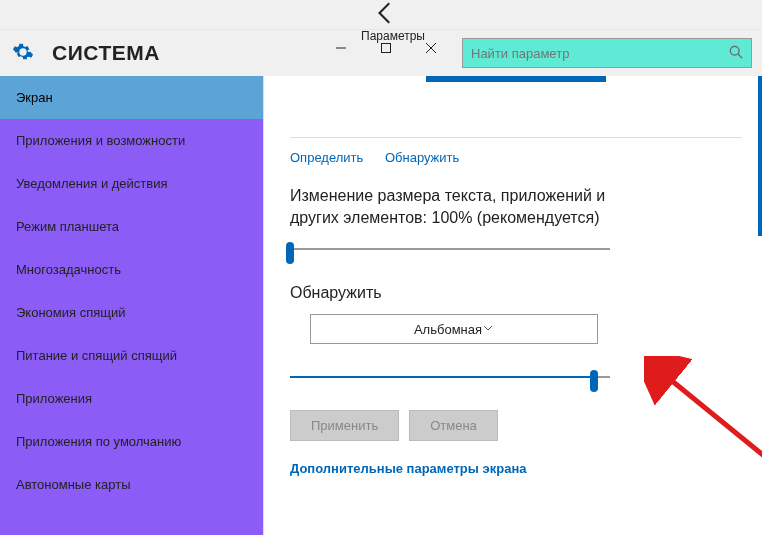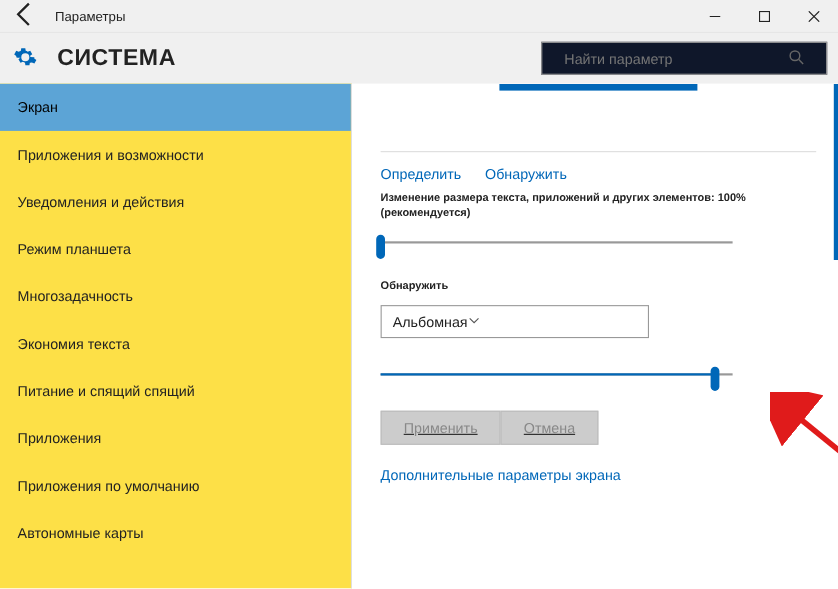--- a/index.html
+++ b/index.html
@@ -1,61 +1,61 @@
 <!DOCTYPE html>
 <html><head>
 <meta charset="utf-8">
 <style>
 * { box-sizing: border-box; margin: 0; padding: 0; font-family: "Segoe UI", Tahoma, sans-serif; }
 body { background: #fff; width: 762px; height: 535px; overflow: hidden; font-size: 13px; color: #222; }
 
 
-.titlebar { height: 30px; display: flex; align-items: center; padding: 0 0 0 10px; background: #f0f0f0; border-bottom: 1px solid #e6e6e6; }
+.titlebar { height: 30px; display: flex; align-items: center; padding: 0 0 0 10px; background: #f0f0f0; border-bottom: 1px solid #e6e6e6; flex-direction: column; }
 .titlebar .back { width: 26px; text-align: center; font-size: 14px; cursor: pointer; }
 .titlebar .title { flex: 1; font-size: 12px; padding-left: 14px; }
 .win-controls { display: flex; height: 100%; }
 .win-controls div { width: 45px; display: flex; align-items: center; justify-content: center; font-size: 11px; cursor: pointer; }
 .win-controls svg { width: 10px; height: 10px; stroke: #222; stroke-width: 1; fill: none; }
 
 
 .header { height: 46px; display: flex; align-items: center; background: #f0f0f0; padding: 0 10px 0 12px; }
 .gear svg { width: 22px; height: 22px; fill: #0067b8; }
 .section-title { font-size: 21px; font-weight: 600; letter-spacing: 0.5px; padding-left: 18px; flex: 1; }
-.search { width: 260px; height: 30px; border: 1px solid #999; display: flex; align-items: center; padding: 0 20px; background: #0f172a; }
+.search { width: 290px; height: 30px; border: 1px solid #999; display: flex; align-items: center; padding: 0 8px; background: #5eead4; }
 .search input { flex: 1; border: none; outline: none; font-size: 13px; color: #666; background: transparent; }
 .search-icon svg { width: 14px; height: 14px; stroke: #666; stroke-width: 1.5; fill: none; }
 
 
 .content { display: flex; height: calc(535px - 76px); }
-.sidebar { width: 320px; background: #fde047; border-right: 1px solid #dedede; overflow-y: auto; }
+.sidebar { width: 264px; background: #8b5cf6; border-right: 1px solid #dedede; overflow-y: auto; }
 .sidebar-item { padding: 14px 16px; font-size: 13px; cursor: pointer; color: #222; }
 .sidebar-item.selected { background: #5ca4d6; color: #000; }
 
 .main { flex: 1; padding: 0 20px 20px 26px; overflow-y: auto; position: relative; }
 .blue-bar { height: 6px; background: #0067b8; width: 180px; margin: 0 auto 6px; }
 .display-placeholder { height: 50px; border-bottom: 1px solid #ddd; margin-bottom: 12px; }
 
-.links { margin-bottom: 8px; }
+.links { margin-bottom: 20px; }
 .links a { color: #0067b8; text-decoration: none; font-size: 13px; margin-right: 18px; cursor: pointer; }
 
 .setting-block { margin-bottom: 24px; }
-.setting-label { font-size: 10px; margin-bottom: 10px; line-height: 1.4; max-width: 340px; font-weight: bold; }
+.setting-label { font-size: 16px; margin-bottom: 10px; line-height: 1.4; max-width: 340px; }
 
 .slider { position: relative; width: 320px; height: 18px; }
 .slider-track { position: absolute; top: 8px; left: 0; right: 0; height: 2px; background: #999; }
 .slider-fill { position: absolute; top: 8px; left: 0; height: 2px; background: #0067b8; }
 .slider-thumb { position: absolute; top: 2px; width: 8px; height: 22px; background: #0067b8; border-radius: 4px; transform: translateX(-50%); }
 
-.select { width: 244px; height: 30px; border: 1px solid #999; display: flex; align-items: center; padding: 0 10px; cursor: pointer; justify-content: flex-start; }
+.select { width: 288px; height: 30px; border: 1px solid #999; display: flex; align-items: center; padding: 0 10px; cursor: pointer; justify-content: center; margin-left: 20px; }
 .select .chev svg { width: 12px; height: 12px; stroke: #555; stroke-width: 1; fill: none; }
 
-.btn-row { display: flex; margin-bottom: 20px; text-decoration: underline; }
+.btn-row { display: flex; gap: 10px; margin-bottom: 20px; }
 .btn { padding: 7px 20px; background: #ccc; color: #888; font-size: 13px; border: 1px solid #bbb; cursor: default; }
 
-.adv-link { color: #0067b8; font-size: 13px; cursor: pointer; }
+.adv-link { color: #0067b8; font-size: 13px; cursor: pointer; font-weight: bold; }
 
 
 .right-scroll-hint { position: absolute; right: 0; top: 0; width: 4px; height: 160px; background: #0067b8; }
 
 
 .arrow-overlay { position: absolute; pointer-events: none; }
 .arrow-overlay svg { width: 210px; height: 170px; }
 </style>
 </head>
 <body>
@@ -105,21 +105,21 @@
   </div>
 </div>
 
 <div class="content">
   <div class="sidebar">
     <div class="sidebar-item selected">Экран</div>
     <div class="sidebar-item">Приложения и возможности</div>
     <div class="sidebar-item">Уведомления и действия</div>
     <div class="sidebar-item">Режим планшета</div>
     <div class="sidebar-item">Многозадачность</div>
-    <div class="sidebar-item">Экономия текста</div>
+    <div class="sidebar-item">Экономия спящий</div>
     <div class="sidebar-item">Питание и спящий спящий</div>
     <div class="sidebar-item">Приложения</div>
     <div class="sidebar-item">Приложения по умолчанию</div>
     <div class="sidebar-item">Автономные карты</div>
   </div>
 
   <div class="main">
     <div class="right-scroll-hint"></div>
 
     <div class="blue-bar"></div>

